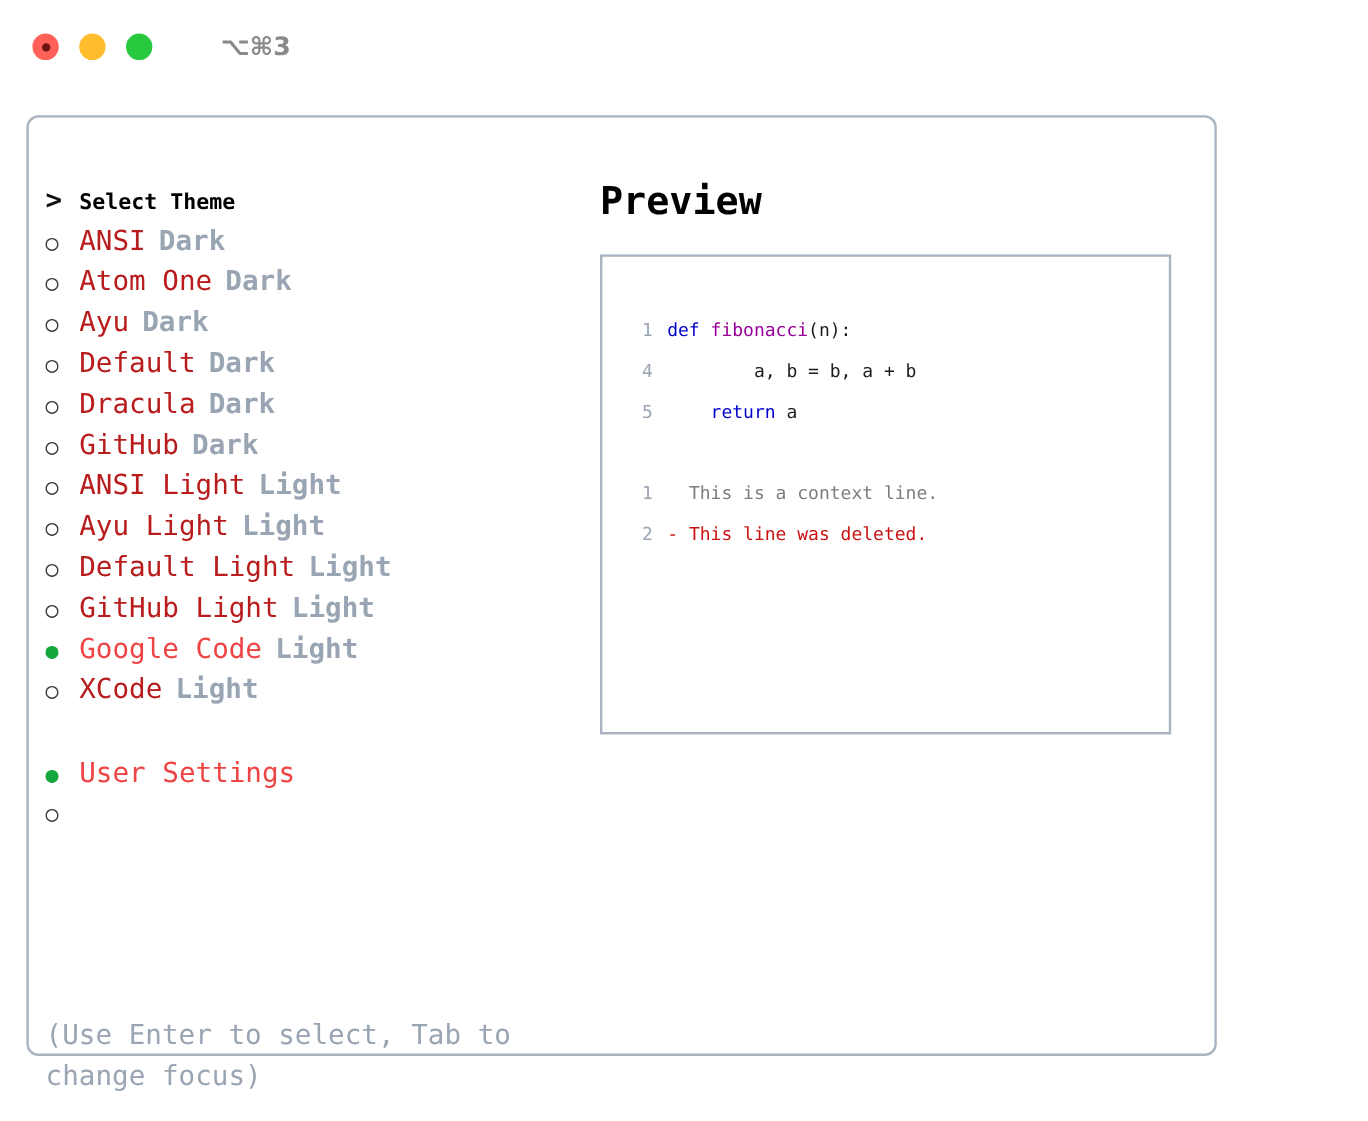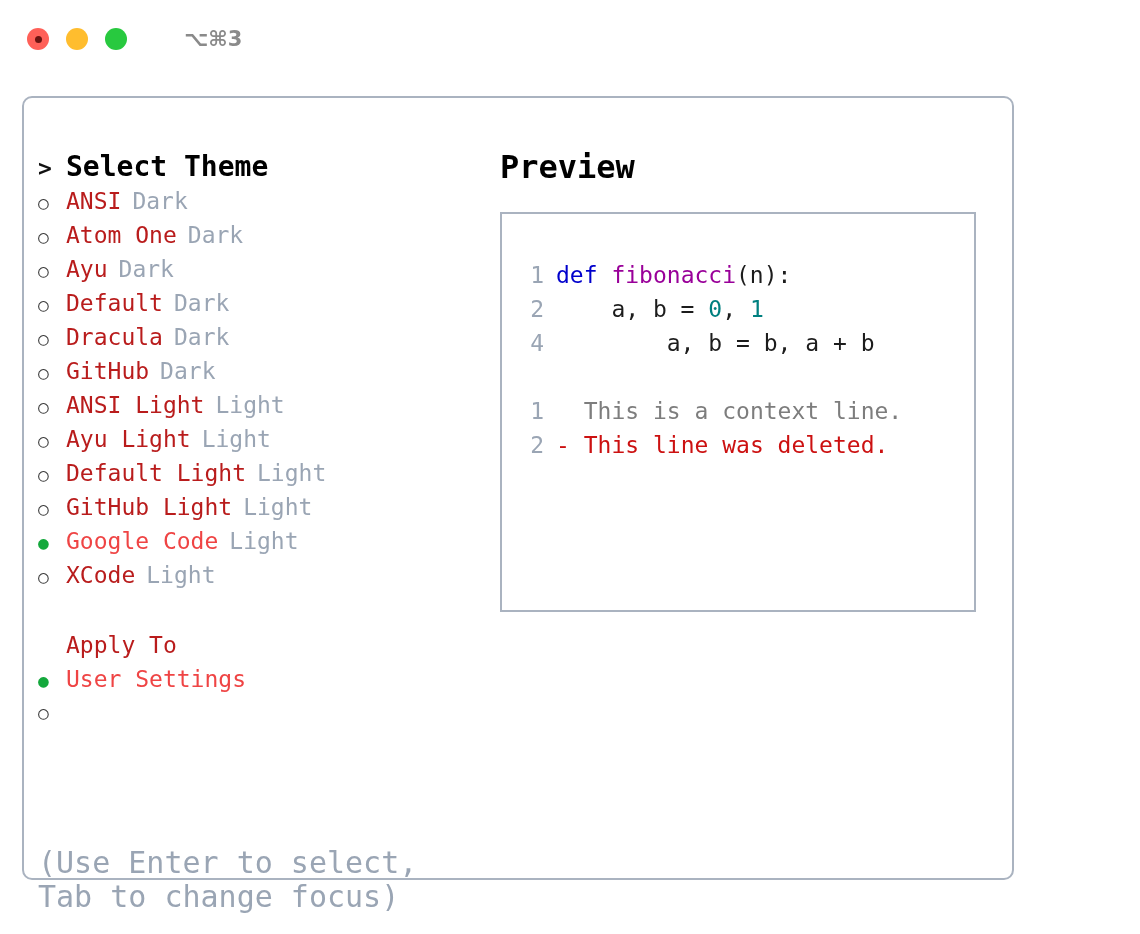--- a/index.html
+++ b/index.html
@@ -126,38 +126,39 @@
   .marker.on {
     color: #14a83c;
     font-size: 18px;
   }
   .label {
     color: #b91c1c;
   }
   .label.heading {
     font-weight: bold;
     color: #000000;
-    font-size: 28px;
+    font-size: 18px;
   }
   .label.selected {
     color: #ef4444;
   }
   .tag {
     color: #9aa5b4;
     margin-left: 11px;
+    font-weight: bold;
   }
 
   .section-gap { height: 36px; }
 
   .hint {
     position: absolute;
     left: 14px;
     top: 748px;
     width: 420px;
-    font-size: 30px;
+    font-size: 23px;
     line-height: 34px;
     color: #9aa5b4;
   }
 
   
   .right-col {
     position: absolute;
     left: 476px;
     top: 52px;
     width: 500px;
@@ -173,21 +174,21 @@
     margin-top: 28px;
     width: 476px;
     height: 400px;
     border: 2px solid #aab3c0;
     background: #ffffff;
     box-sizing: border-box;
     padding: 44px 0 0 16px;
   }
 
   .code-line {
-    font-size: 23px;
+    font-size: 15px;
     line-height: 34px;
     white-space: pre;
     color: #1c1c1c;
   }
   .lineno {
     display: inline-block;
     width: 26px;
     text-align: right;
     color: #9aa5b4;
     margin-right: 12px;
@@ -238,41 +239,37 @@
             <div class="row"><span class="marker off">○</span><span class="label">ANSI Light</span><span class="tag">Light</span></div>
             <div class="row"><span class="marker off">○</span><span class="label">Ayu Light</span><span class="tag">Light</span></div>
             <div class="row"><span class="marker off">○</span><span class="label">Default Light</span><span class="tag">Light</span></div>
             <div class="row"><span class="marker off">○</span><span class="label">GitHub Light</span><span class="tag">Light</span></div>
             <div class="row"><span class="marker on">●</span><span class="label selected">Google Code</span><span class="tag">Light</span></div>
             <div class="row"><span class="marker off">○</span><span class="label">XCode</span><span class="tag">Light</span></div>
           </div>
 
         <div class="section-gap"></div>
 
-        <div class="row">
-          <span class="marker"></span>
-          <span class="label">Apply To</span>
-        </div>
 
         <div id="apply-rows">
             <div class="row"><span class="marker on">●</span><span class="label selected">User Settings</span></div>
             <div class="row"><span class="marker off">○</span></div>
           </div>
       </div>
 
       <div class="hint">(Use Enter to select, Tab to change focus)</div>
 
       <div class="right-col">
         <div class="preview-title">Preview</div>
 
         <div class="preview-box">
           <div id="code-rows">
               <div class="code-line"><span class="lineno">1</span><span class="tok-kw">def </span><span class="tok-fn">fibonacci</span><span class="tok-plain">(n):</span></div>
-              <div class="code-line"><span class="lineno">2</span><span class="tok-plain">    a, b = </span><span class="tok-num">0</span><span class="tok-plain">, </span><span class="tok-num">1</span></div>
               <div class="code-line"><span class="lineno">4</span><span class="tok-plain">        a, b = b, a + b</span></div>
+              <div class="code-line"><span class="lineno">5</span><span class="tok-plain">    </span><span class="tok-kw">return</span><span class="tok-plain"> a</span></div>
             </div>
           <div class="blank-line"></div>
           <div id="diff-rows">
               <div class="code-line"><span class="lineno">1</span><span class="diff-ctx"> </span><span> </span><span class="diff-ctx">This is a context line.</span></div>
               <div class="code-line"><span class="lineno">2</span><span class="diff-del">-</span><span> </span><span class="diff-del">This line was deleted.</span></div>
             </div>
         </div>
       </div>
 
     </div>

